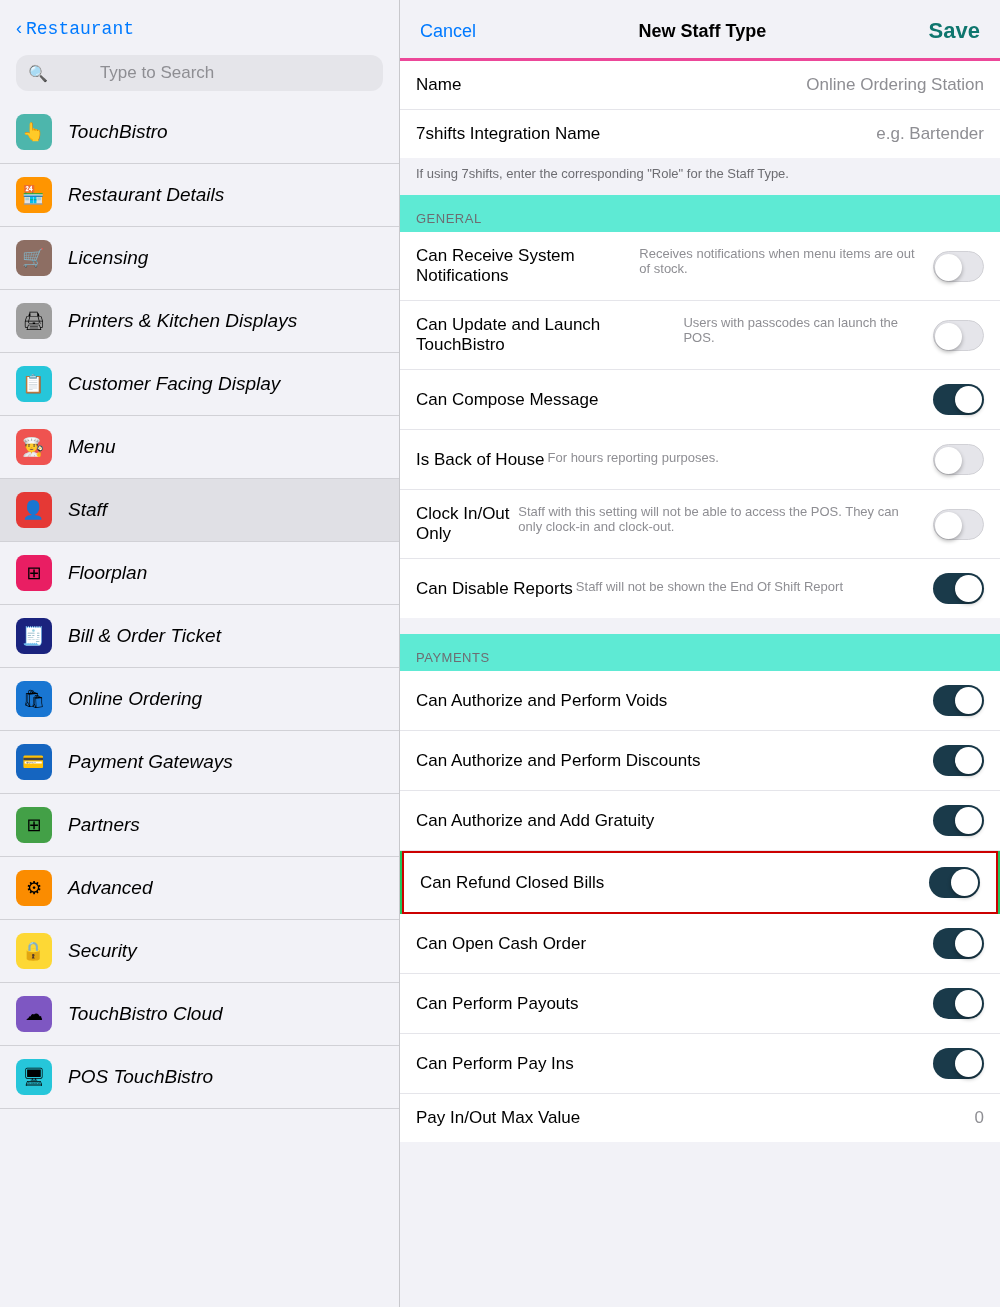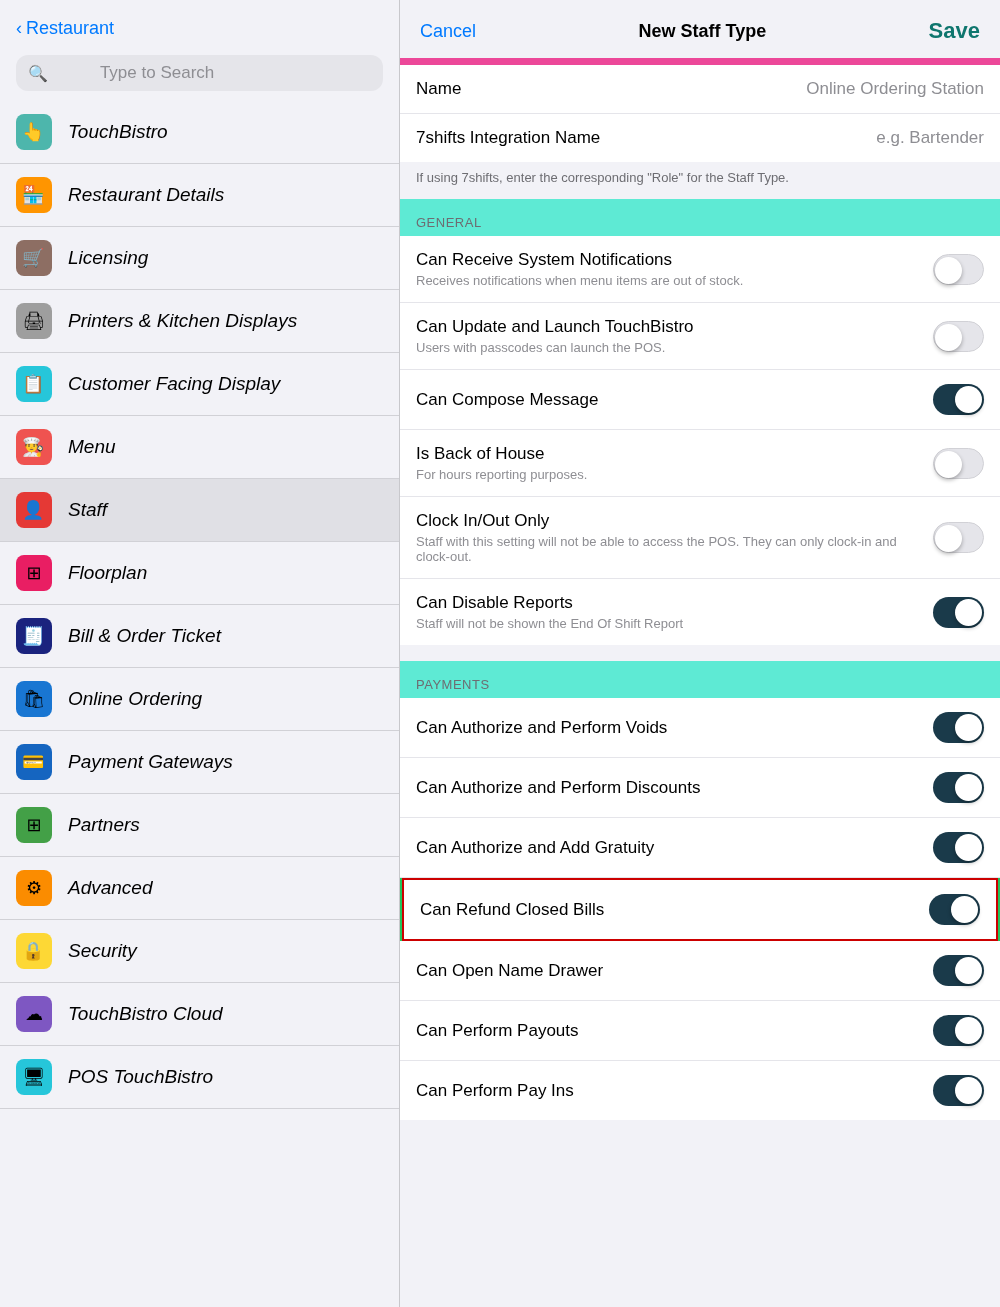--- a/index.html
+++ b/index.html
@@ -29,20 +29,21 @@
       gap: 4px;
     }
     .back-chevron {
       color: #007aff;
       font-size: 18px;
       font-weight: 300;
     }
     .back-label {
       color: #007aff;
       font-size: 18px;
+      font-family: Liberation Mono, monospace;
     }
 
     .search-bar {
       padding: 6px 16px 10px 16px;
     }
     .search-input-wrap {
       background: #e5e5ea;
       border-radius: 12px;
       display: flex;
       align-items: center;
@@ -98,21 +99,21 @@
       display: flex;
       flex-direction: column;
     }
 
     .top-bar {
       display: flex;
       align-items: center;
       justify-content: space-between;
       padding: 18px 20px 14px 20px;
       background: #f2f2f7;
-      border-bottom: 7px solid #ec4899;
+      border-bottom: 3px solid #ec4899;
     }
     .top-bar-cancel {
       color: #007aff;
       font-size: 18px;
       cursor: pointer;
     }
     .top-bar-title {
       font-size: 18px;
       font-weight: 600;
       color: #000;
@@ -186,21 +187,21 @@
     }
     .toggle.on .toggle-thumb {
       left: 22px;
     }
     .toggle.off .toggle-thumb {
       left: 1px;
     }
 
     .form-row-content {
       display: flex;
-      flex-direction: column;
+      flex-direction: row;
       gap: 3px;
       flex: 1;
       padding-right: 12px;
     }
     .form-row-sublabel {
       font-size: 13px;
       color: #8e8e93;
     }
 
     .info-text {
@@ -422,37 +423,43 @@
         <div class="form-row highlighted-row">
           <div class="form-row-content">
             <span class="form-row-label">Can Refund Closed Bills</span>
           </div>
           <div class="toggle on">
             <div class="toggle-thumb"></div>
           </div>
         </div>
         <div class="form-row">
           <div class="form-row-content">
-            <span class="form-row-label">Can Open Name Drawer</span>
+            <span class="form-row-label">Can Open Cash Order</span>
           </div>
           <div class="toggle on">
             <div class="toggle-thumb"></div>
           </div>
         </div>
         <div class="form-row">
           <div class="form-row-content">
             <span class="form-row-label">Can Perform Payouts</span>
           </div>
           <div class="toggle on">
             <div class="toggle-thumb"></div>
           </div>
         </div>
         <div class="form-row">
           <div class="form-row-content">
             <span class="form-row-label">Can Perform Pay Ins</span>
           </div>
           <div class="toggle on">
             <div class="toggle-thumb"></div>
           </div>
+        </div>
+        <div class="form-row">
+          <div class="form-row-content">
+            <span class="form-row-label">Pay In/Out Max Value</span>
+          </div>
+          <span class="form-row-value">0</span>
         </div>
       </div>
   </div>
 </div>
 
 </body></html>

